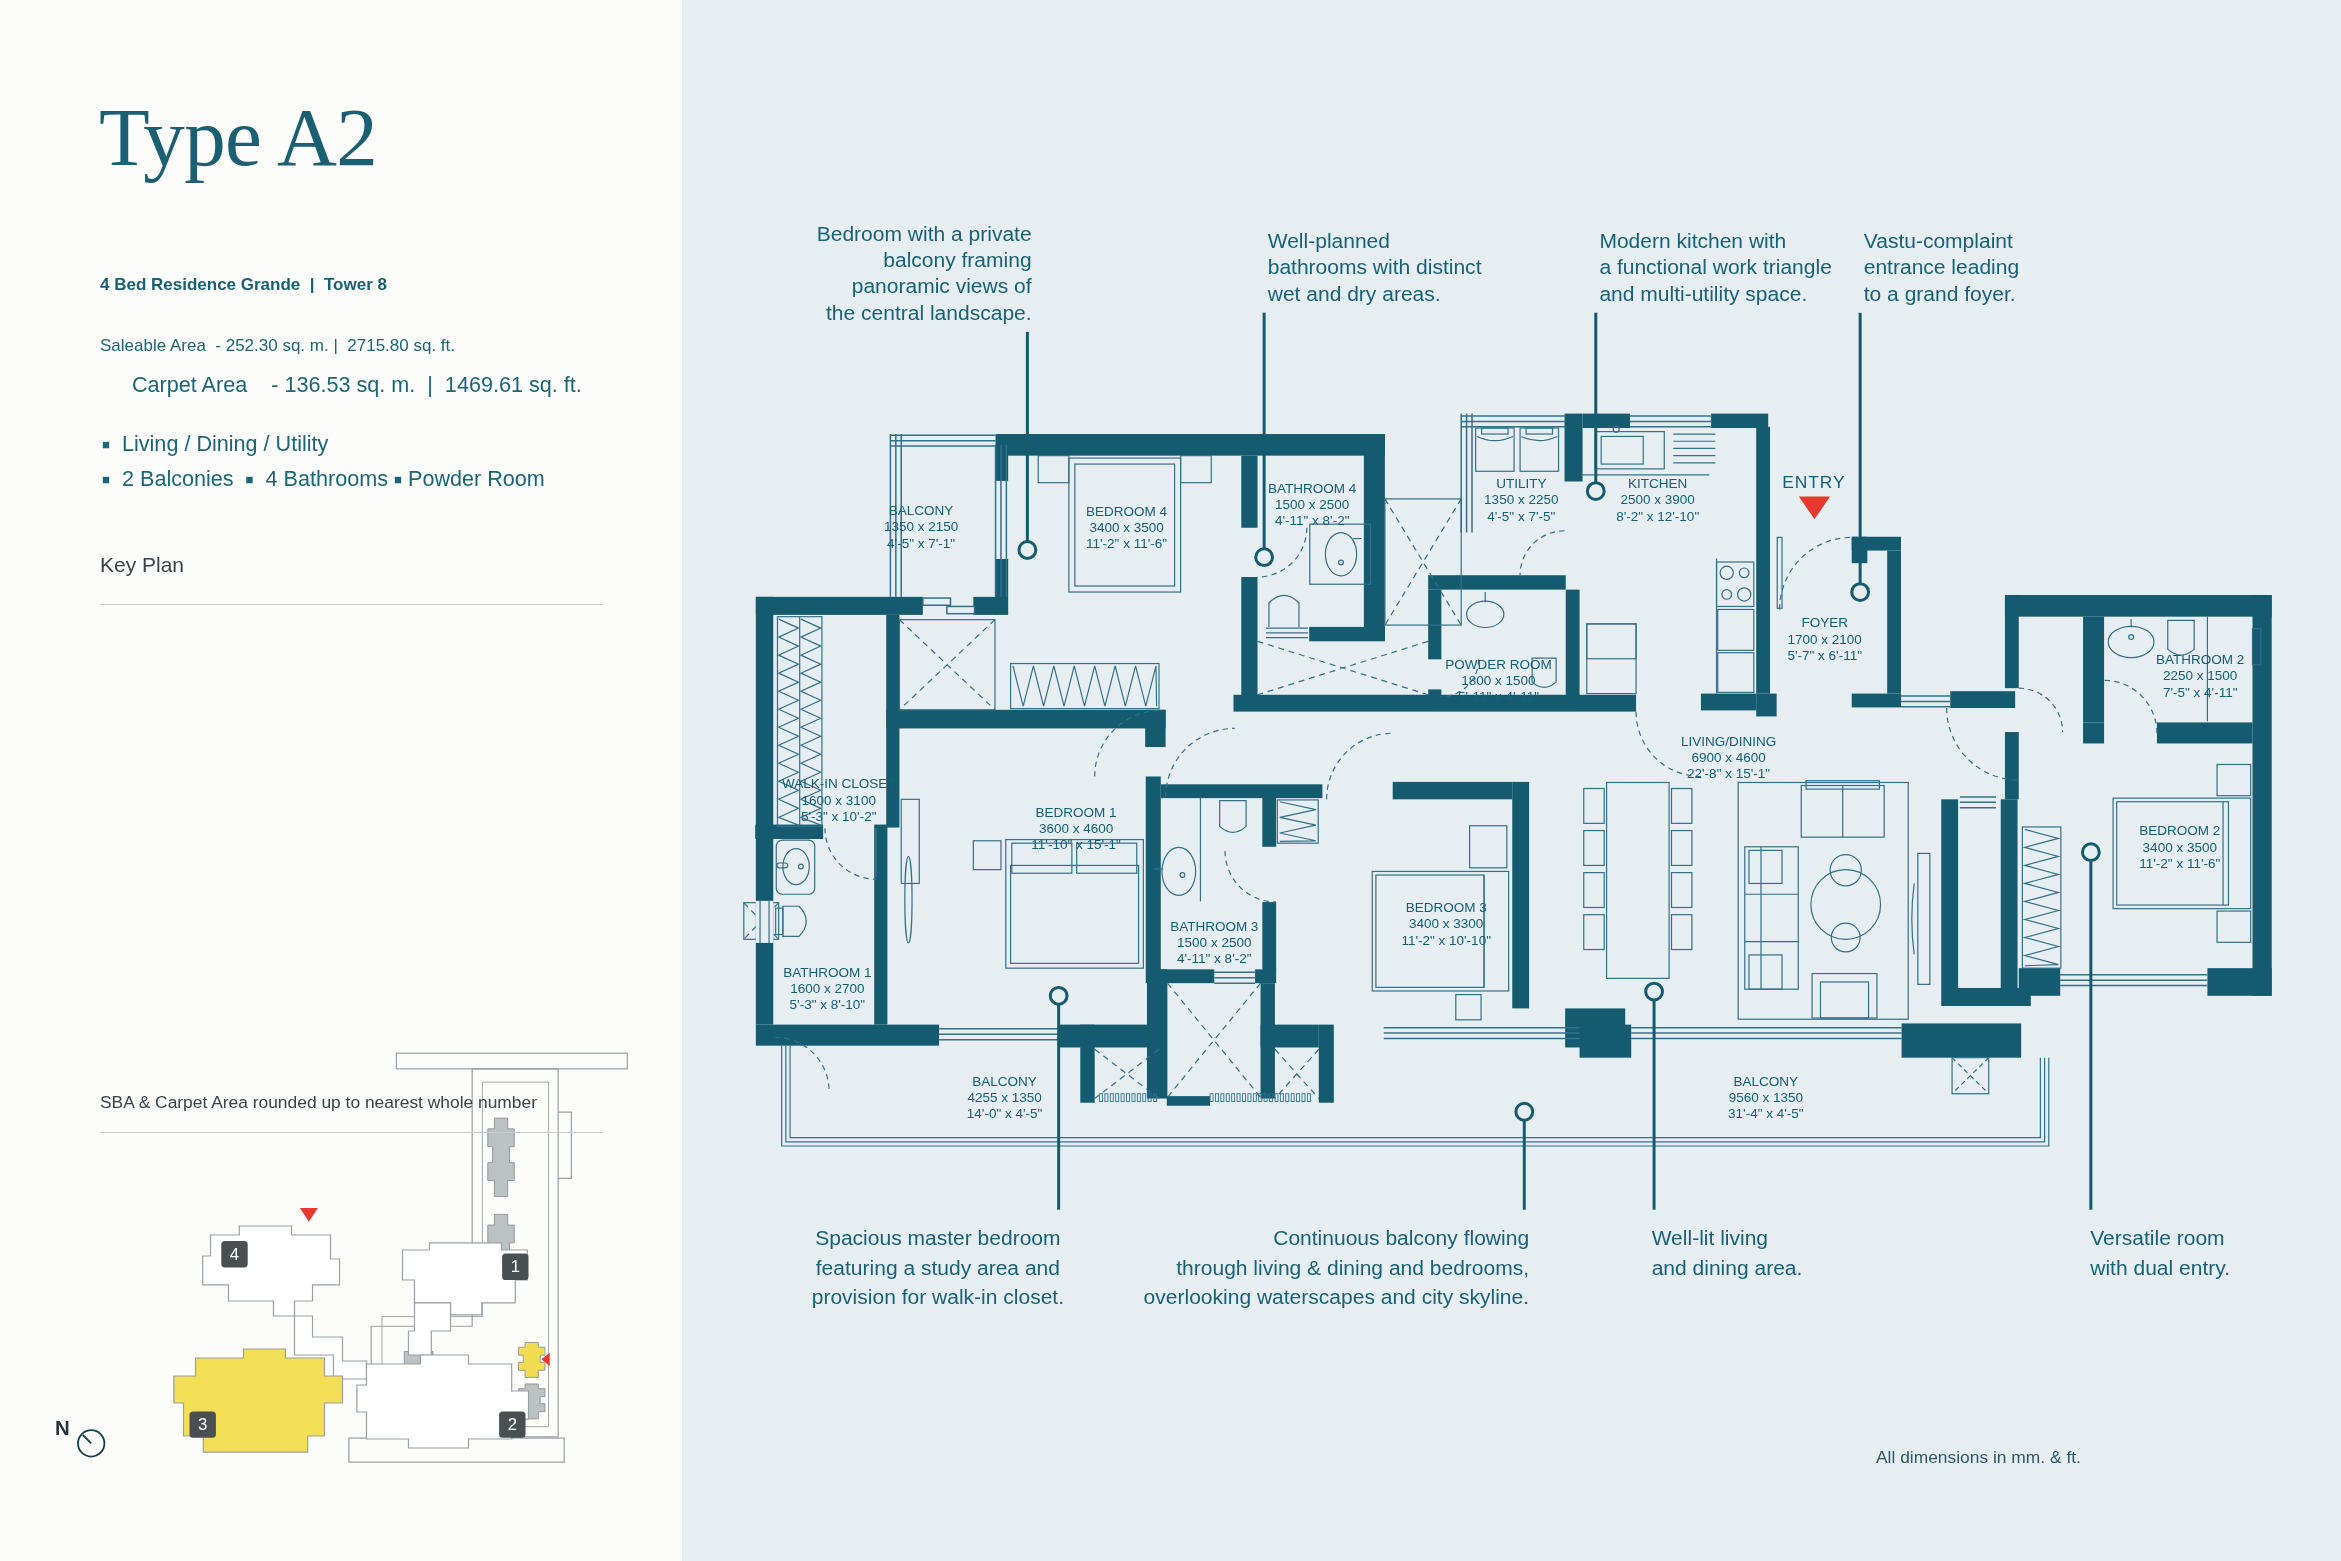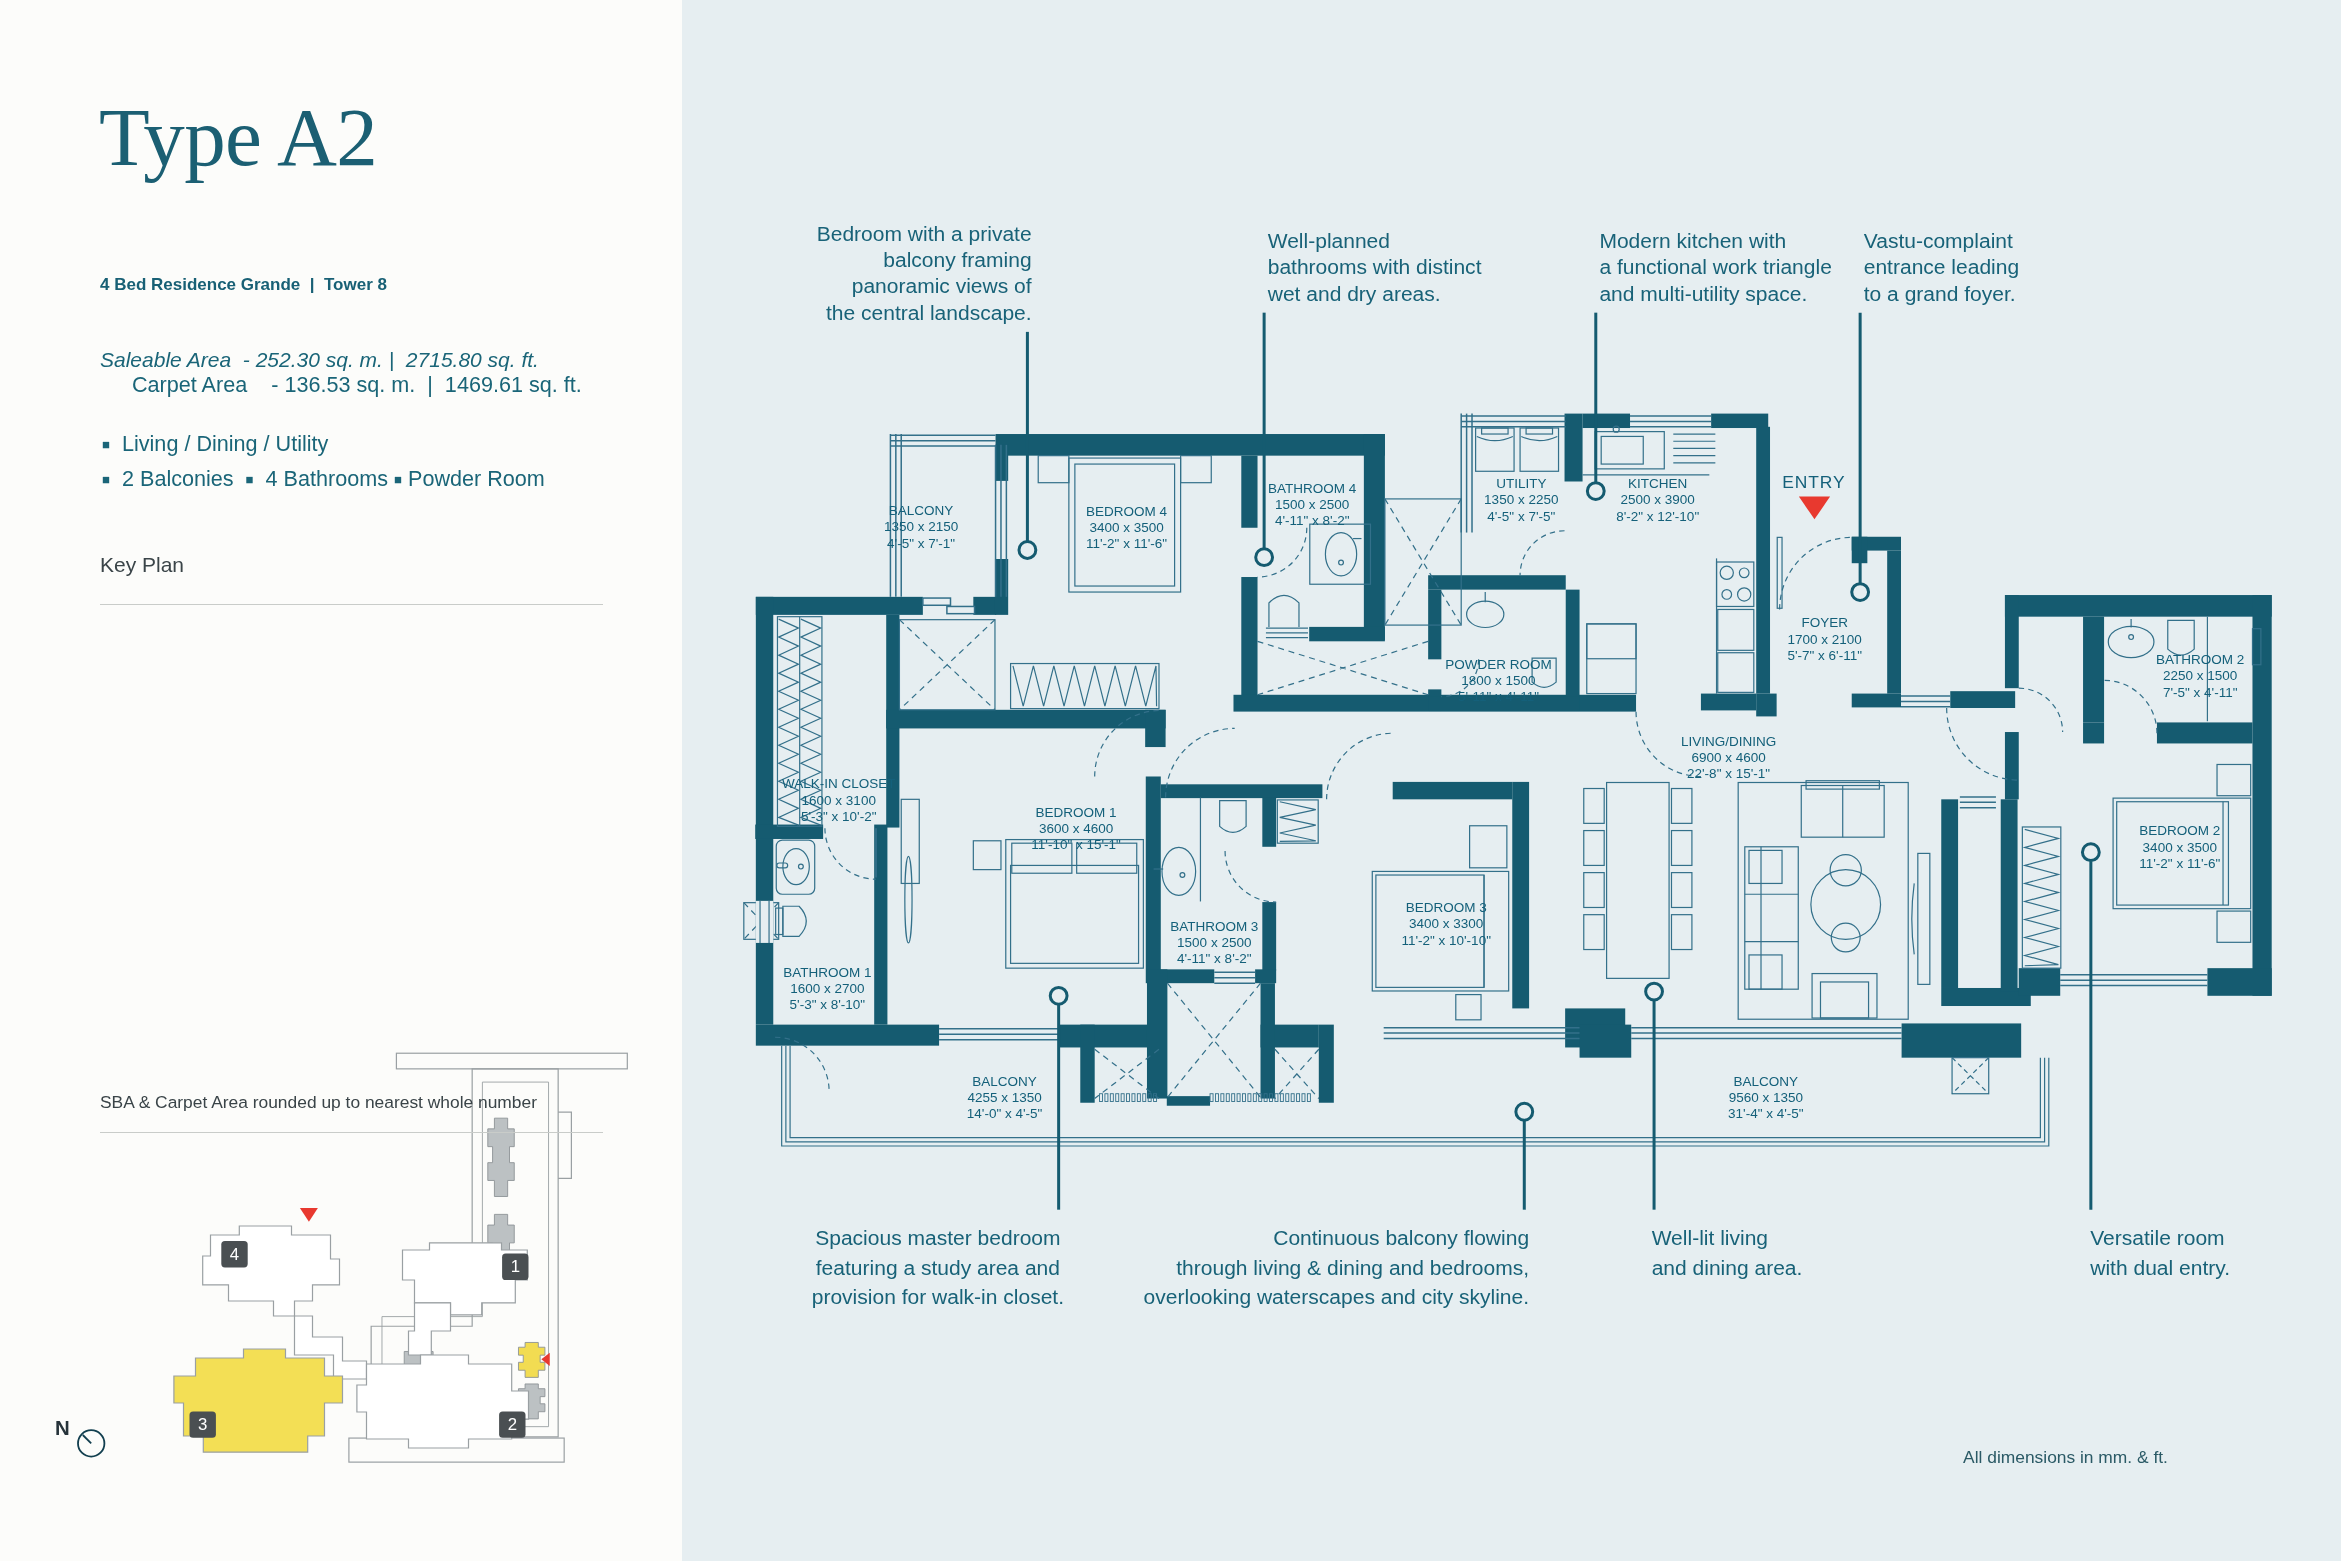--- a/index.html
+++ b/index.html
@@ -6,21 +6,21 @@
 .tt{position:absolute;color:#1a6578;}
 </style></head>
 <body>
 
 <div class="right"></div>
 
 <div style="position:absolute;left:99px;top:89px;font-family:&quot;Liberation Serif&quot;,serif;font-size:83px;letter-spacing:-0.6px;color:#1b5f73;">Type A2</div>
 
 <div class="tt" style="left:100px;top:275px;font-size:17px;font-weight:700;color:#186075;">4 Bed Residence Grande&nbsp;&nbsp;|&nbsp;&nbsp;Tower 8</div>
 
-<div class="tt" style="left:100px;top:348px;font-size:21px;font-style:italic;">Saleable Area&nbsp;&nbsp;- 252.30 sq. m. |&nbsp; 2715.80 sq. ft.</div>
+<div class="tt" style="left:100px;top:336px;font-size:17px;">Saleable Area&nbsp;&nbsp;- 252.30 sq. m. |&nbsp; 2715.80 sq. ft.</div>
 
 <div class="tt" style="left:100px;top:372px;font-size:21.6px;margin-left:32px;">Carpet Area&nbsp;&nbsp;&nbsp;&nbsp;- 136.53 sq. m.&nbsp; |&nbsp; 1469.61 sq. ft.</div>
 
 <div class="tt" style="left:102px;top:431px;font-size:21.6px;"><span style="font-size:13.2px;vertical-align:2.4px;">■</span>&nbsp;&nbsp;Living / Dining / Utility</div>
 
 <div class="tt" style="left:102px;top:466px;font-size:21.6px;"><span style="font-size:13.2px;vertical-align:2.4px;">■</span>&nbsp;&nbsp;2 Balconies&nbsp;&nbsp;<span style="font-size:13.2px;vertical-align:2.4px;">■</span>&nbsp;&nbsp;4 Bathrooms <span style="font-size:13.2px;vertical-align:2.4px;">■</span> Powder Room</div>
 
 <div class="tt" style="left:100px;top:553px;font-size:21px;color:#3a4448;">Key Plan</div>
 
 <div style="position:absolute;left:100px;top:604px;width:503px;height:0.6px;background:#c9ccc9;"></div>
@@ -71,21 +71,21 @@
     <text x="603" y="390" font-size="28" fill="#fff" text-anchor="middle" font-family="Liberation Sans, sans-serif">2</text>
 </svg>
 
 <div class="tt" style="left:55px;top:1417px;font-size:20.4px;font-weight:700;color:#26333a;">N</div>
 <svg width="42" height="42" viewBox="0 0 70 70" style="position:absolute;left:72px;top:1423px;">
 
 <circle cx="32" cy="34" r="22" fill="none" stroke="#123f4f" stroke-width="3"></circle>
 <line x1="32" y1="34" x2="18" y2="20" stroke="#123f4f" stroke-width="3"></line>
 </svg>
 
-<div class="tt" style="left:1876px;top:1447px;width:379px;text-align:center;font-size:17.4px;color:#2b5a66;">All dimensions in mm. &amp; ft.</div>
+<div class="tt" style="left:1876px;top:1447px;width:379px;text-align:left;font-size:17.4px;color:#2b5a66;">All dimensions in mm. &amp; ft.</div>
 <svg width="2342" height="1562" viewBox="0 0 3898 2599" style="position:absolute;left:0;top:0">
 <rect x="1657" y="722" width="648" height="36" fill="#155b70"></rect>
 <rect x="1258" y="993" width="278" height="30" fill="#155b70"></rect>
 <rect x="1620" y="993" width="38" height="30" fill="#155b70"></rect>
 <rect x="1258" y="993" width="29" height="712" fill="#155b70"></rect>
 <rect x="1656" y="740" width="22" height="60" fill="#155b70"></rect>
 <rect x="1656" y="930" width="22" height="93" fill="#155b70"></rect>
 <rect x="1475" y="1023" width="22" height="354" fill="#155b70"></rect>
 <rect x="1455" y="1372" width="22" height="333" fill="#155b70"></rect>
 <rect x="1257" y="1372" width="113" height="24" fill="#155b70"></rect>

